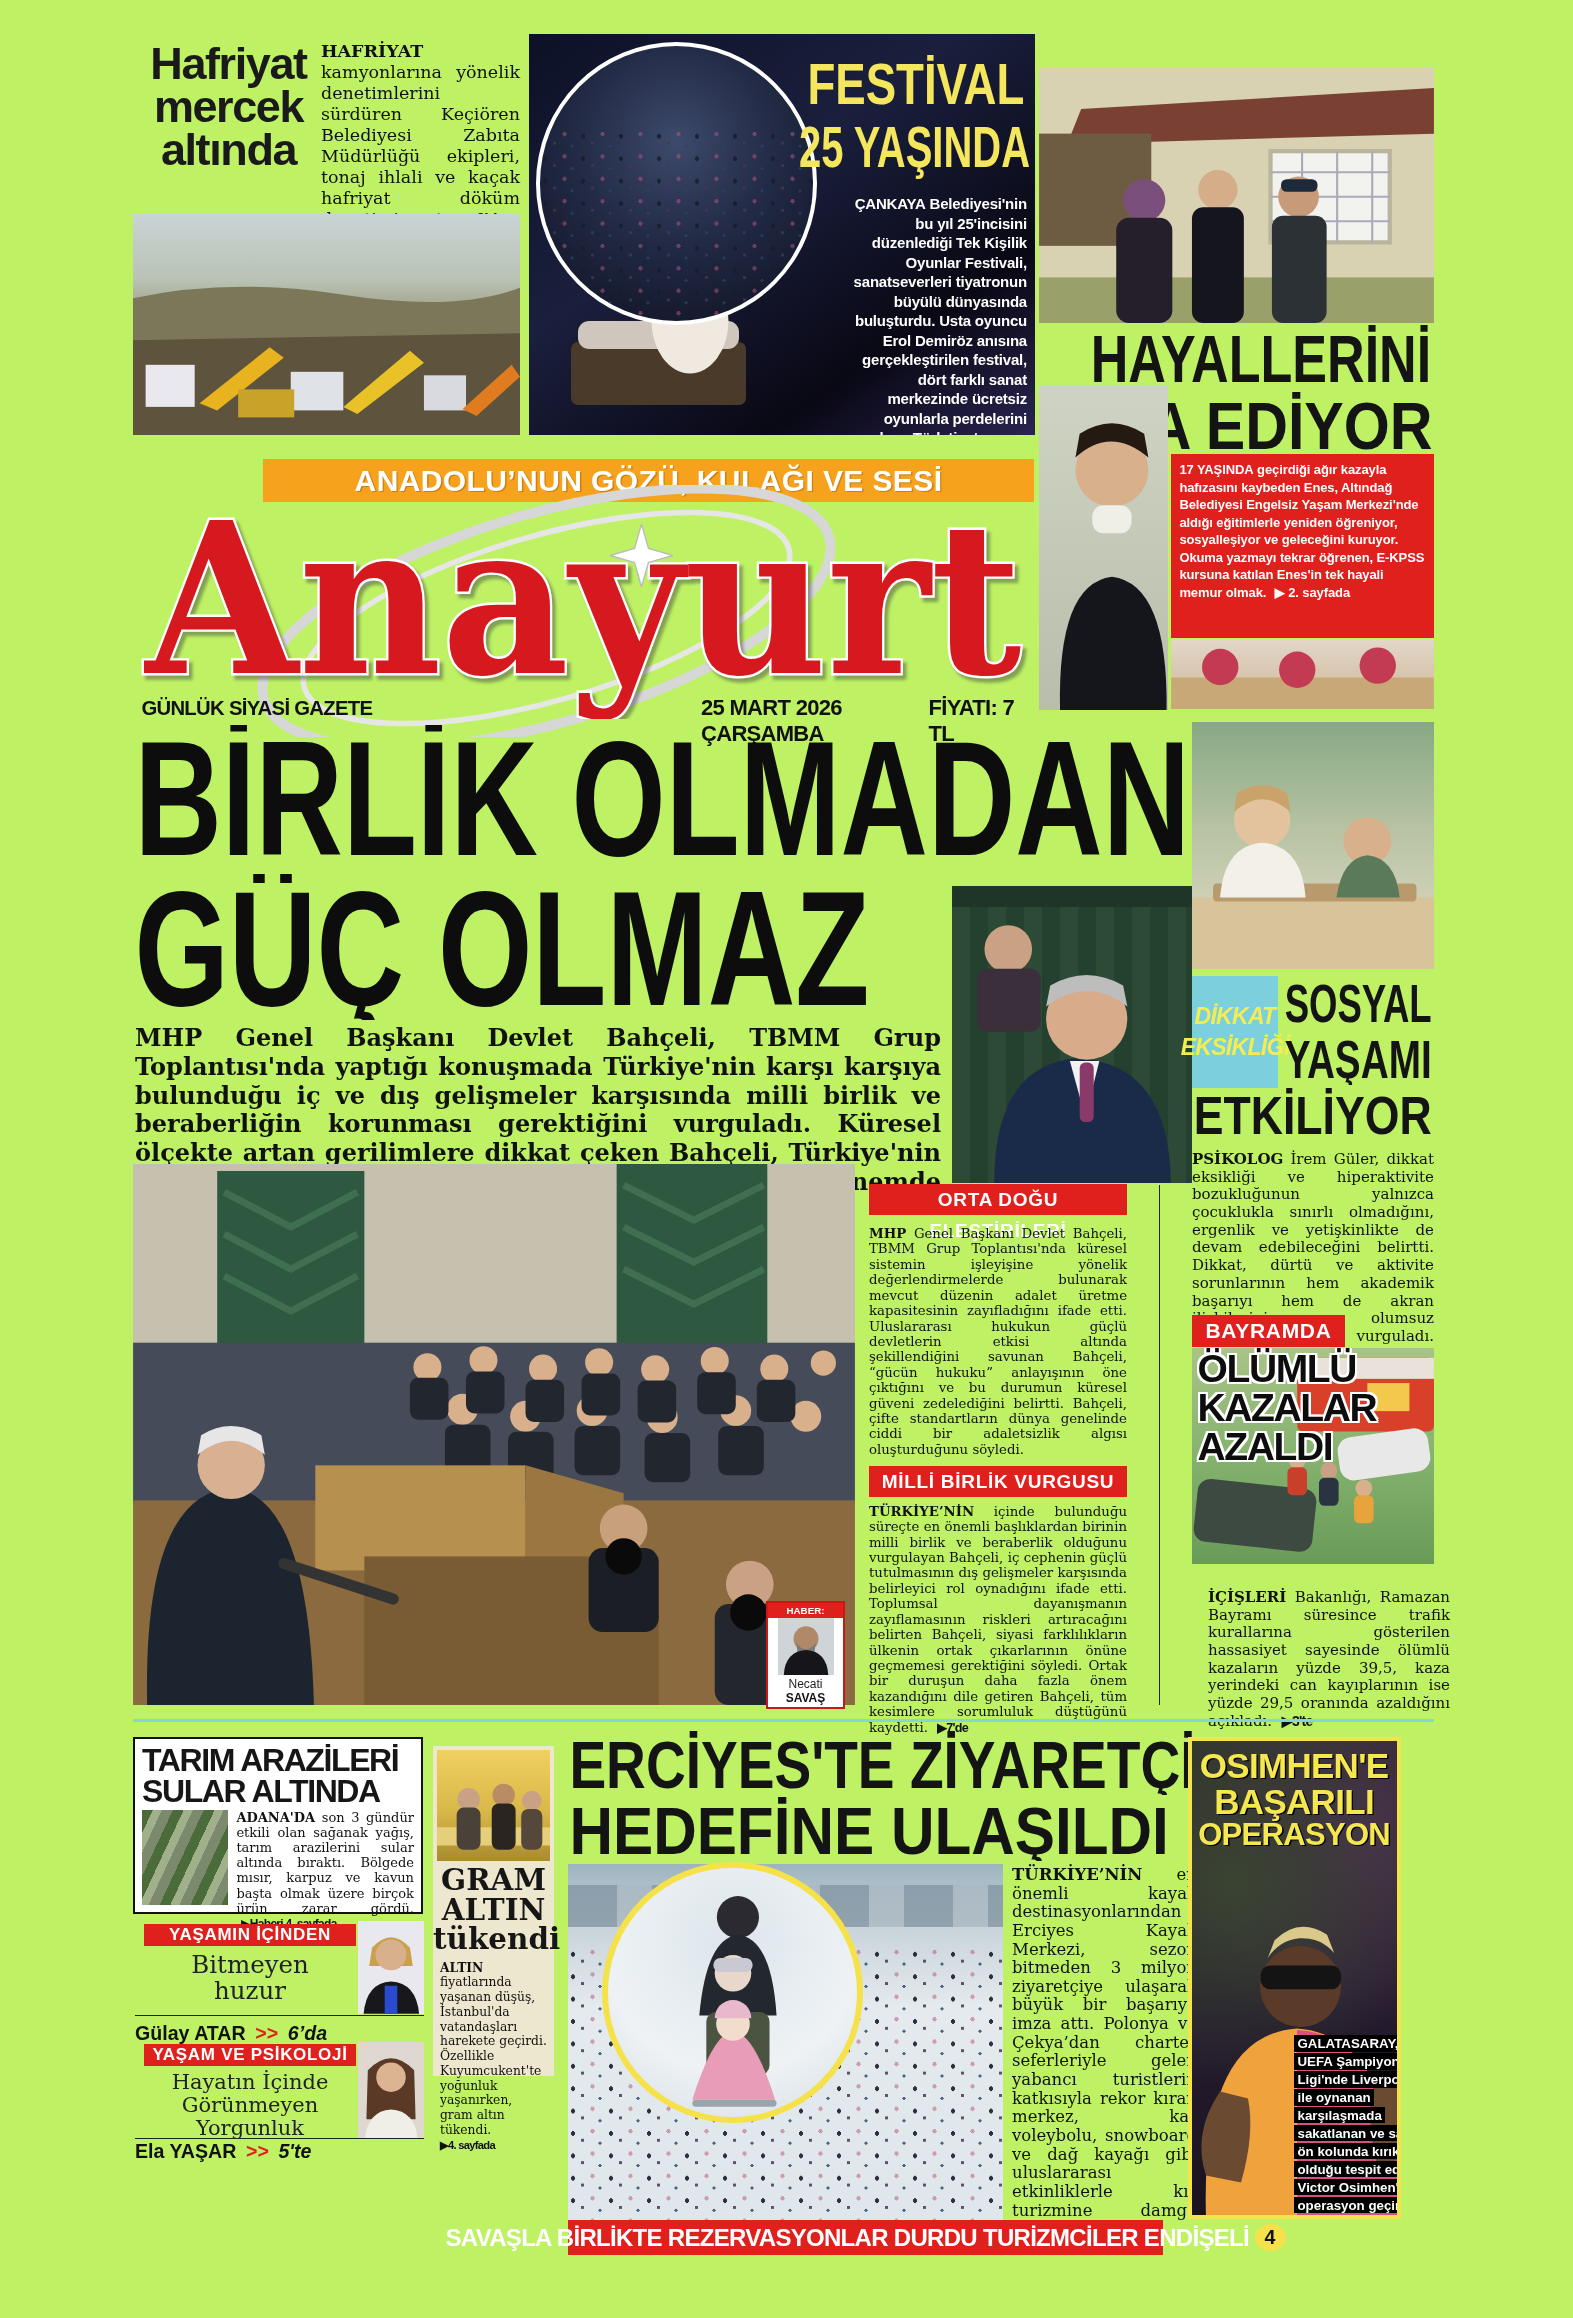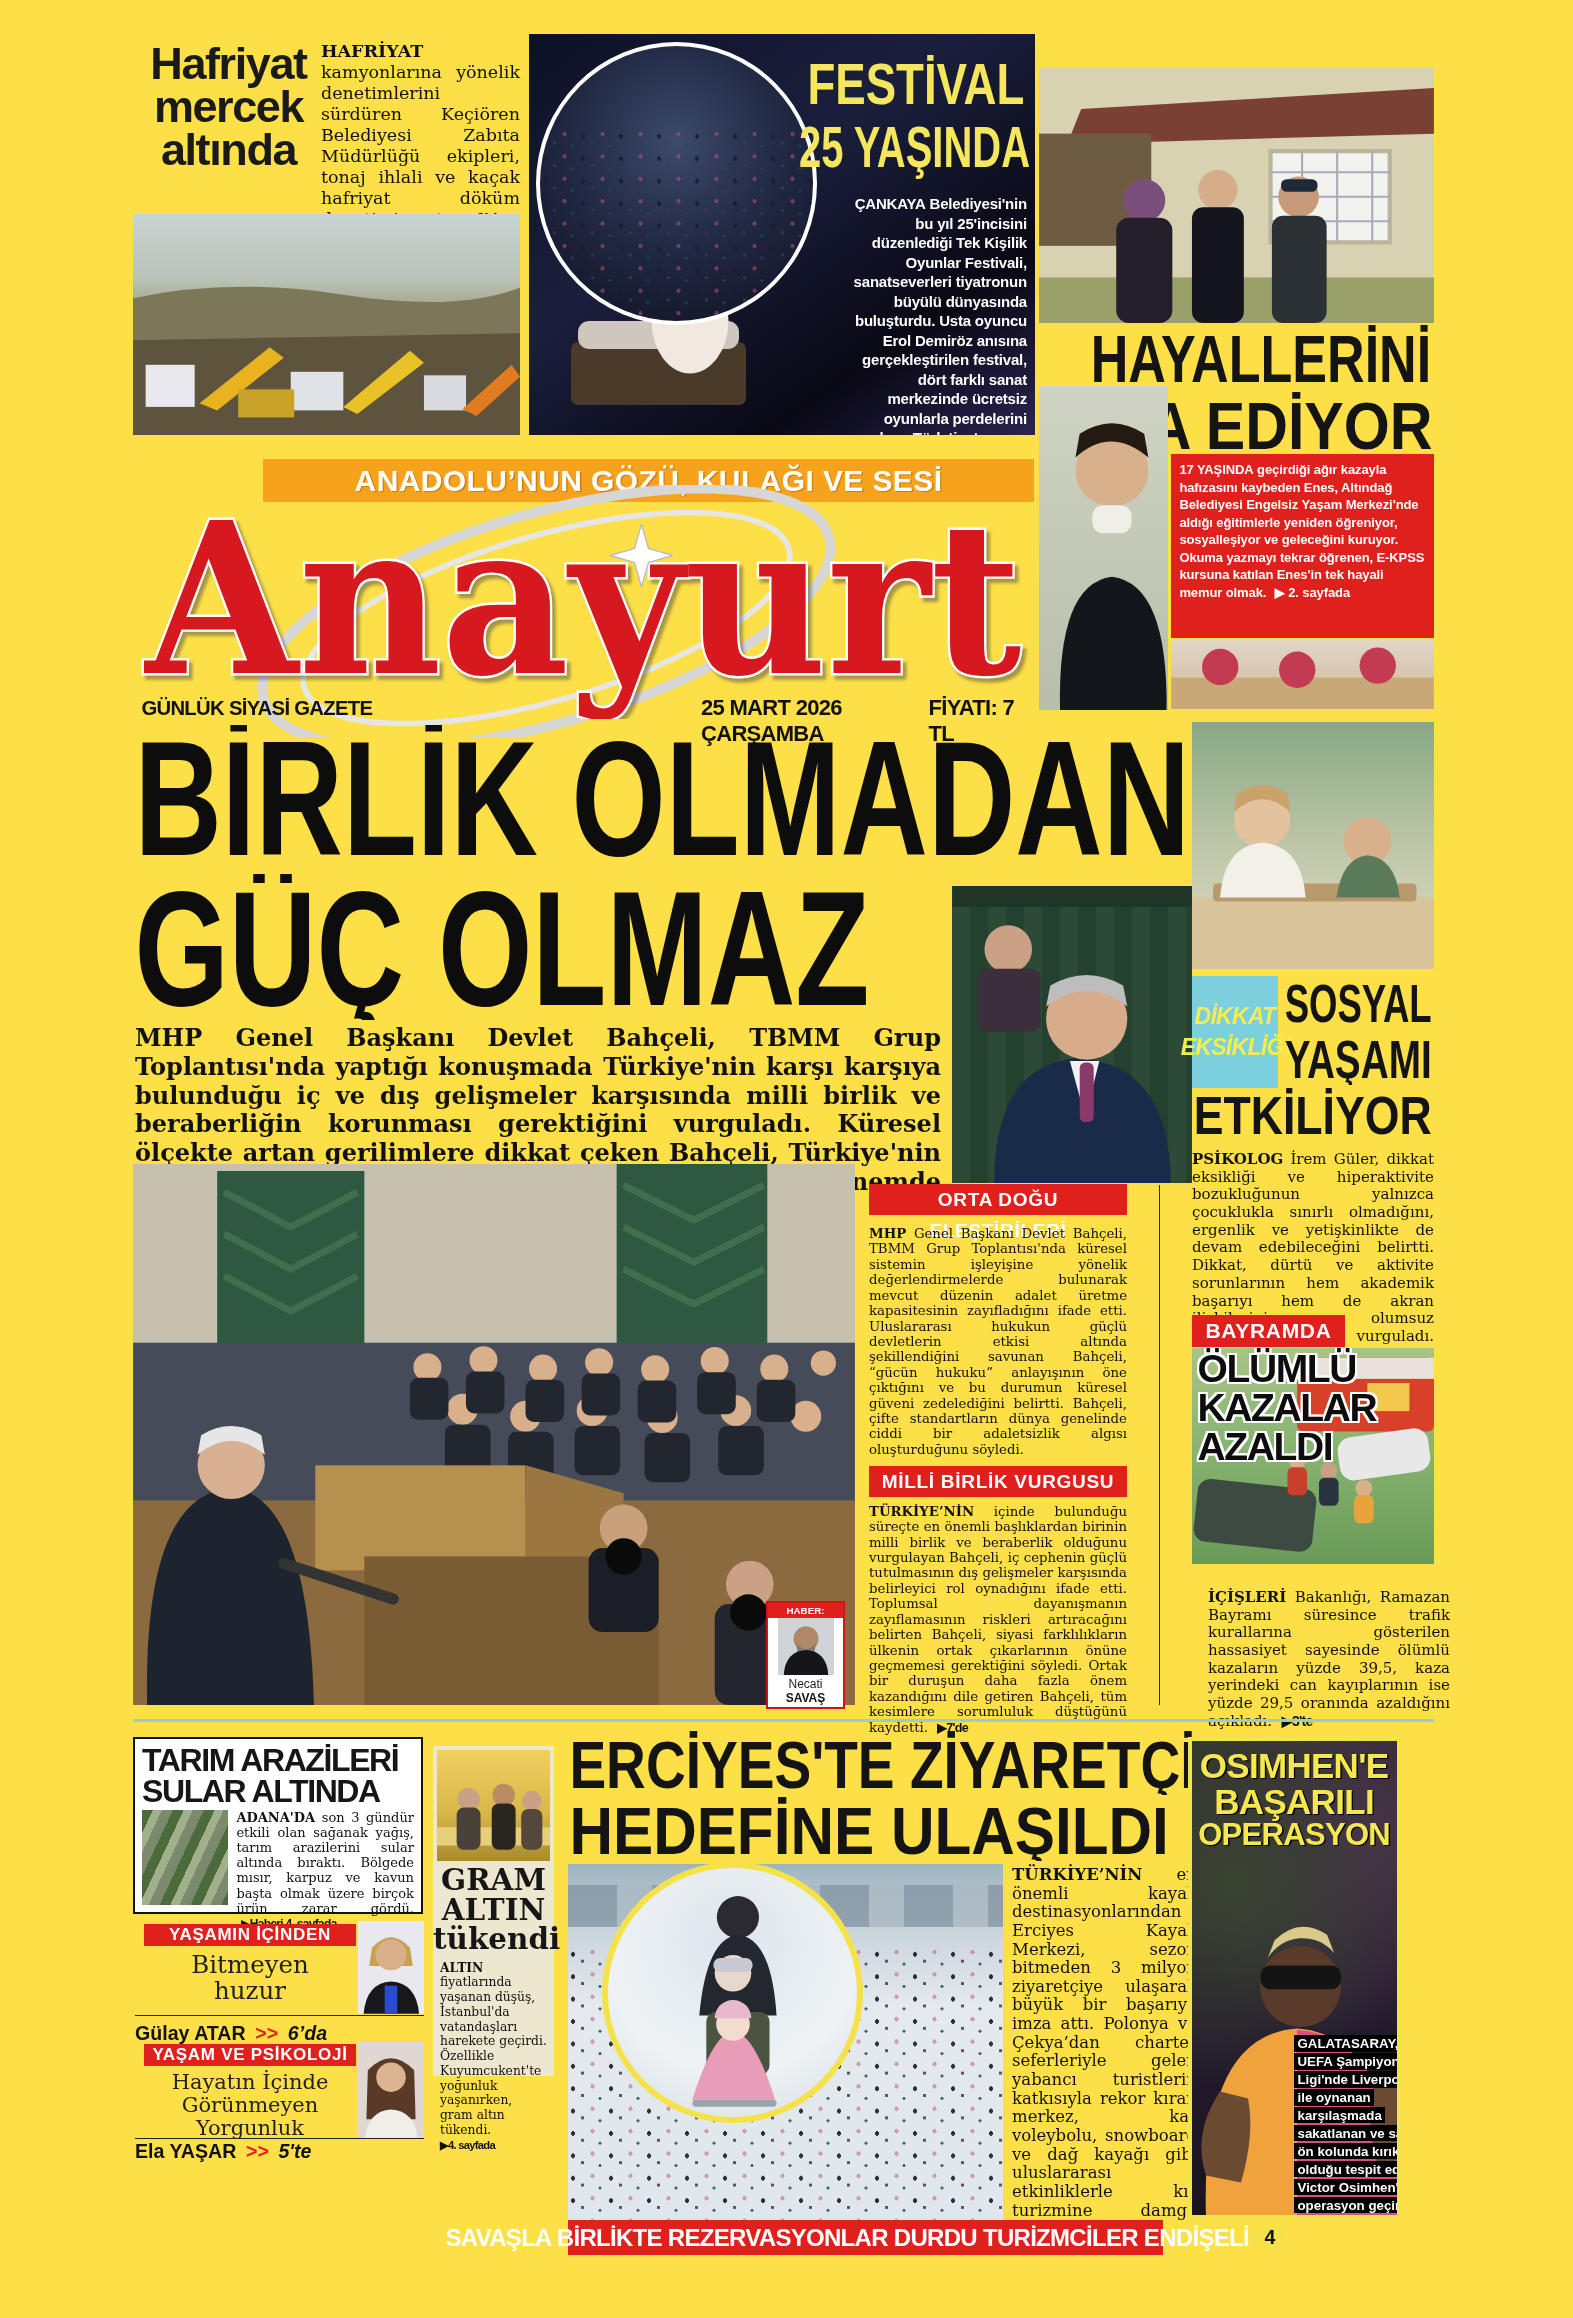--- a/index.html
+++ b/index.html
@@ -1,16 +1,16 @@
 <!DOCTYPE html>
 <html style="font-size:11.2px"><head>
 <meta charset="utf-8">
 <style>
   html,body{margin:0;padding:0;background:#777;}
-  #page{position:relative;width:1573px;height:2319px;background:#fde047;overflow:hidden;
+  #page{position:relative;width:1573px;height:2319px;background:#bef264;overflow:hidden;
         font-family:"Liberation Sans",sans-serif;}
   .abs{position:absolute;}
   .pre{white-space:pre-line;}
   .sansc{font-family:"Liberation Sans",sans-serif;font-weight:bold;letter-spacing:-0.7px;}
   .serif{font-family:"DejaVu Serif","Liberation Serif",serif;}
   .just{text-align:justify;}
   .ref{margin-left:4.9px;white-space:nowrap;}
   .redband{background:#e0201d;color:#fff;font-weight:bold;text-align:center;
            font-family:"Liberation Sans",sans-serif;}
   .photo{overflow:hidden;}

